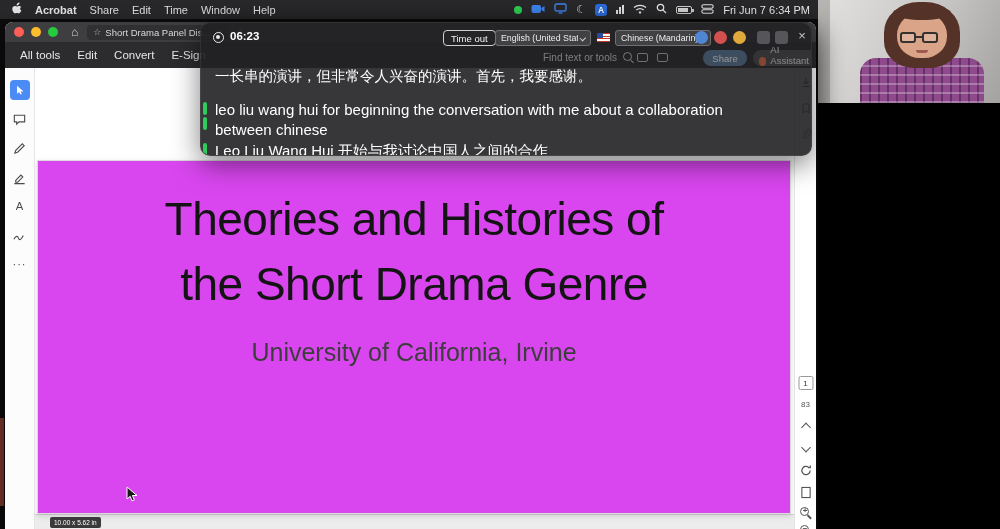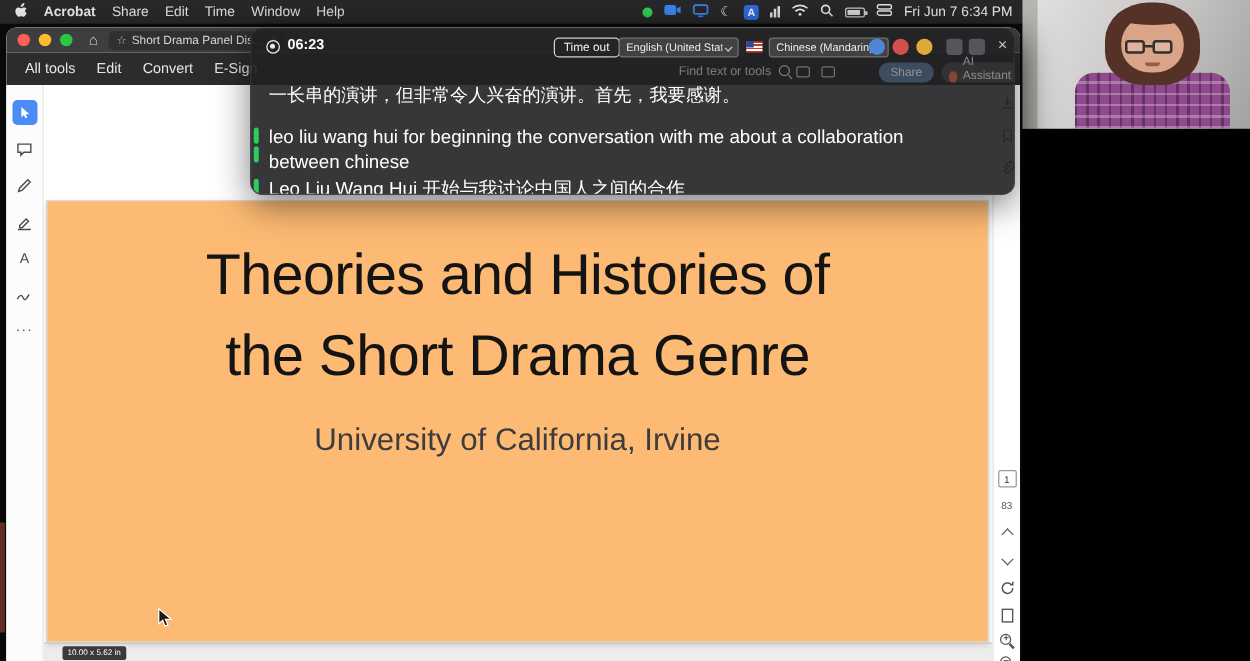--- a/index.html
+++ b/index.html
@@ -48,21 +48,21 @@
   
   .lefttools { width:30px; background:#fcfcfc; border-right:1px solid #e5e5e5; display:flex;
                flex-direction:column; align-items:center; padding-top:12px; gap:9px; }
   .toolbtn { width:20px; height:20px; border-radius:4px; display:flex; align-items:center; justify-content:center; color:#4c4c4c; }
   .toolbtn.active { background:#4b8bf5; }
   .dots3 { font-size:11px; color:#4c4c4c; letter-spacing:1px; }
 
   
   .docarea { flex:1; position:relative; background:#ffffff; overflow:hidden; }
   .canvasgap { position:absolute; left:0; right:0; top:446px; bottom:0; background:#ececec; border-top:1px solid #d2d2d2; }
-  .page { position:absolute; left:2px; right:3px; top:92px; height:354px; background:#fdba74;
+  .page { position:absolute; left:2px; right:3px; top:92px; height:354px; background:#d946ef;
           border:1px solid #dadada; box-shadow:0 2px 6px rgba(0,0,0,.14); text-align:center; padding-top:26px; color:#141414; }
   .doc-title { font-size:46px; line-height:1.42; letter-spacing:-0.5px; }
   .doc-sub { margin-top:17px; font-size:25px; line-height:1.36; color:#3d3d3d; }
   .sizebadge { position:absolute; left:15px; top:449px; background:#3a3a3a; color:#fff; font-size:6.5px;
                padding:2px 4px; border-radius:2px; z-index:5; white-space:nowrap; }
 
   
   .rightpanel { width:22px; background:#fff; border-left:1px solid #e2e2e2; position:relative; color:#555; }
   .rp { position:absolute; left:50%; transform:translateX(-50%); display:flex; align-items:center; justify-content:center; }
   .pagebox { width:15px; height:14px; border:1px solid #9a9a9a; border-radius:2px; background:#fff;

